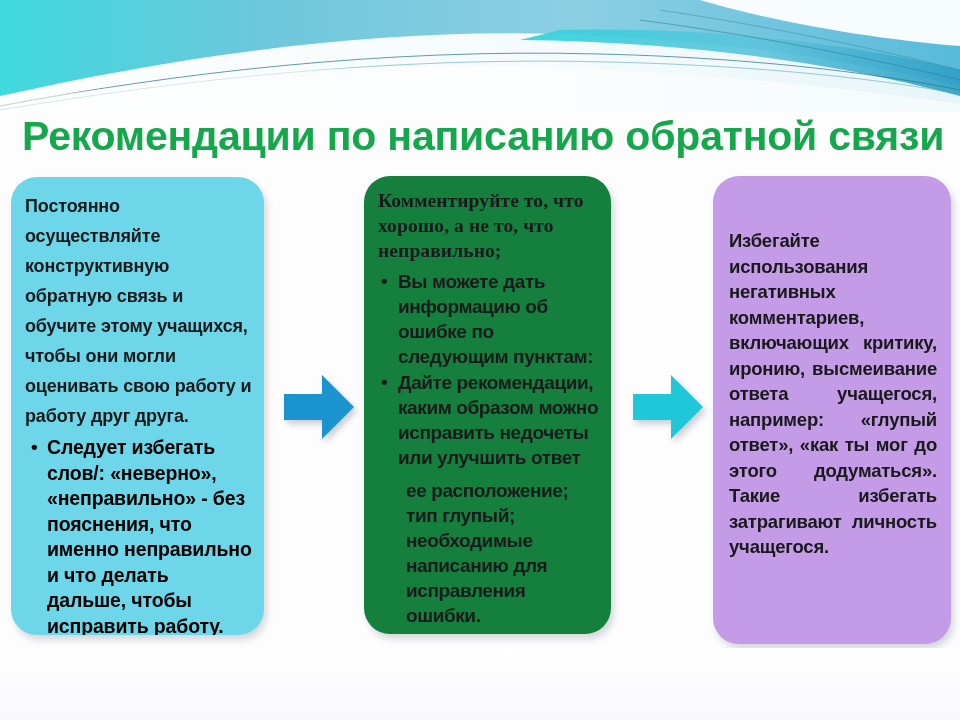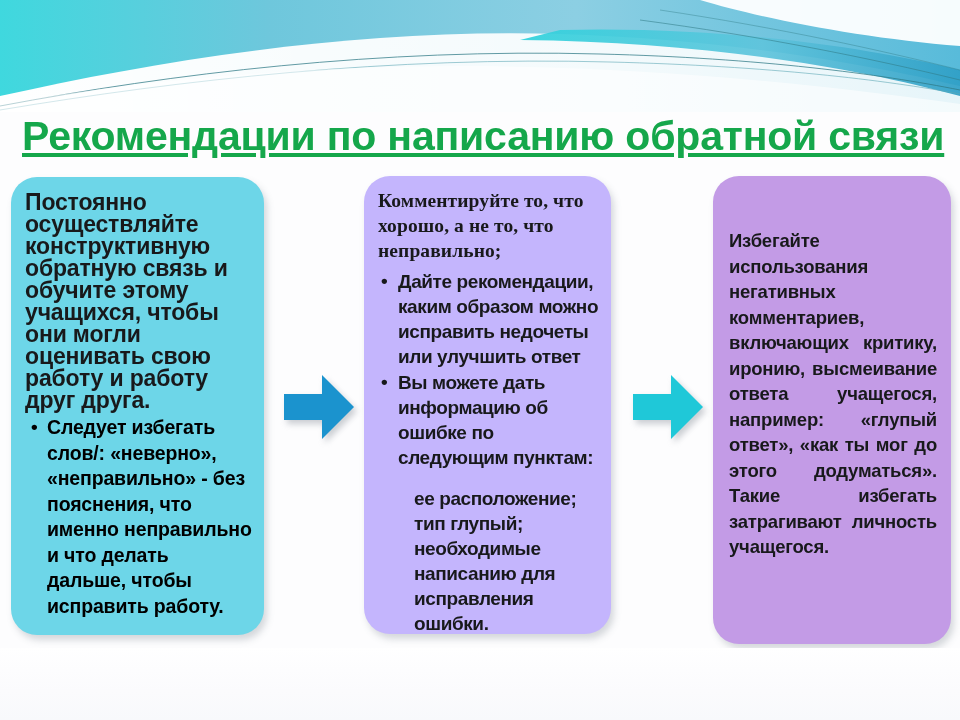--- a/index.html
+++ b/index.html
@@ -42,21 +42,20 @@
     height: 56px;
     line-height: 56px;
     font-family: "Liberation Sans", sans-serif;
     font-weight: bold;
     font-size: 41px;
     letter-spacing: -0.2px;
     color: #15A74B;
     white-space: nowrap;
     transform: scaleX(1.0);
     transform-origin: left center;
-    text-decoration: underline;
   }
 
   
   .panel {
     position: absolute;
     border-radius: 26px;
     box-sizing: border-box;
     box-shadow: 3px 5px 7px rgba(120,130,140,0.30);
     overflow: hidden;
   }
@@ -72,41 +71,41 @@
     width: 253px;
     height: 458px;
     background: #6DD6E8;
     padding: 14px 12px 8px 14px;
   }
   #panel-yellow {
     left: 364px;
     top: 176px;
     width: 247px;
     height: 458px;
-    background: #c4b5fd;
+    background: #15803d;
     padding: 12px 10px 8px 14px;
   }
   #panel-purple {
     left: 713px;
     top: 176px;
     width: 238px;
     height: 468px;
     background: #C39BE6;
     padding: 52px 14px 8px 16px;
   }
 
   
   .para {
     color: #18191b;
     font-weight: bold;
     margin: 0;
   }
   #panel-blue .para {
-    font-size: 23px;
-    line-height: 22px;
+    font-size: 18px;
+    line-height: 30px;
     letter-spacing: -0.15px;
   }
   #panel-blue .bullets {
     margin: 4px 0 0 0;
     padding: 0;
     list-style: none;
   }
   #panel-blue .bullets li {
     position: relative;
     padding-left: 22px;
@@ -149,21 +148,21 @@
     letter-spacing: -0.4px;
   }
   #panel-yellow .bullets li::before {
     content: "•";
     position: absolute;
     left: 3px;
     top: -1px;
     font-size: 19px;
   }
   #panel-yellow .sublist {
-    margin: 16px;
+    margin: 8px;
     padding: 0 0 0 20px;
     list-style: none;
   }
   #panel-yellow .sublist li {
     font-size: 19px;
     line-height: 25px;
     font-weight: bold;
     color: #18191b;
     letter-spacing: -0.4px;
   }
@@ -251,22 +250,22 @@
   <div class="arrow" id="arrow-1">
     <svg width="74" height="66" viewBox="0 0 74 66" xmlns="http://www.w3.org/2000/svg">
       <path d="M2,20 L40,20 L40,1 L72,33 L40,65 L40,46 L2,46 Z" fill="#1B93CE"></path>
     </svg>
   </div>
 
   <div class="panel" id="panel-yellow">
     <div class="panel-inner">
       <p class="lead">Комментируйте то, что хорошо, а не то, что неправильно;</p>
       <ul class="bullets">
+        <li>Вы можете дать информацию об ошибке по следующим пунктам:</li>
         <li>Дайте рекомендации, каким образом можно исправить недочеты или улучшить ответ</li>
-        <li>Вы можете дать информацию об ошибке по следующим пунктам:</li>
       </ul>
       <ul class="sublist">
         <li>ее расположение;</li>
         <li>тип глупый;</li>
         <li>необходимые написанию для исправления ошибки.</li>
       </ul>
     </div>
   </div>
 
   <div class="arrow" id="arrow-2">

